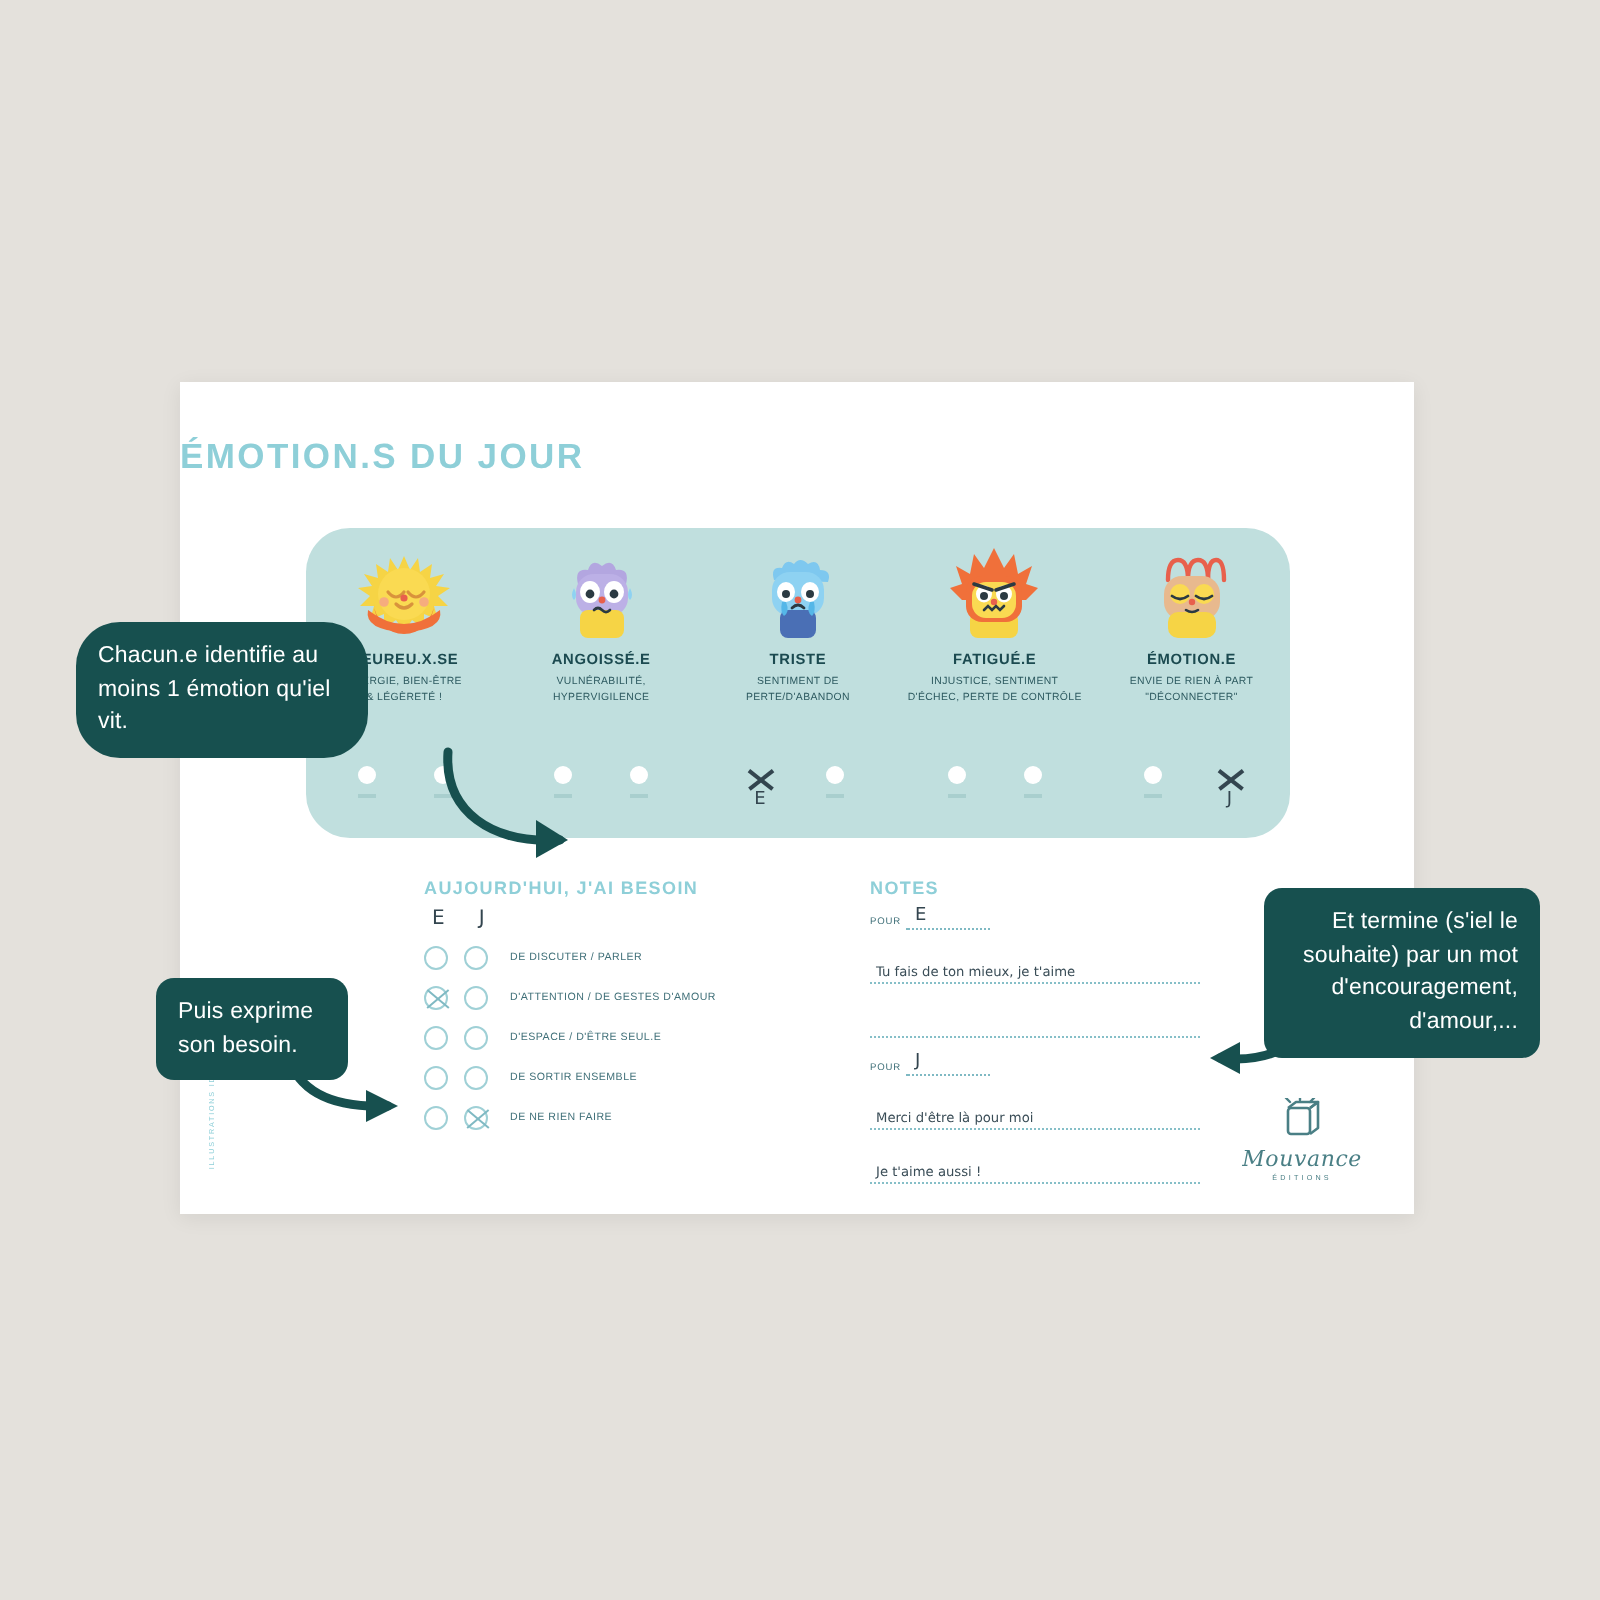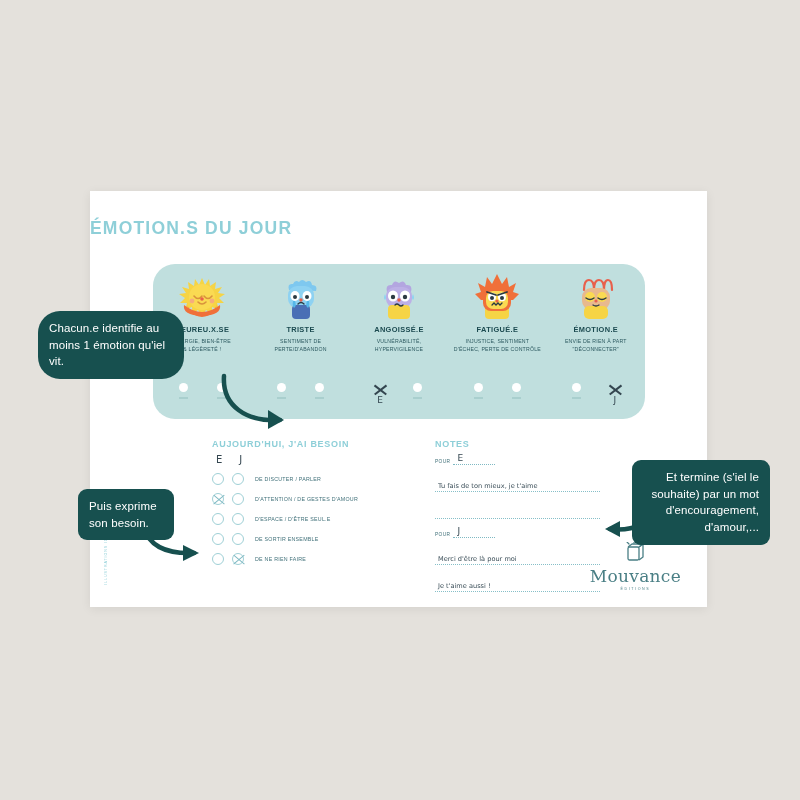--- a/index.html
+++ b/index.html
@@ -134,22 +134,22 @@
     border-bottom: 1.3px dotted #86bfc8;
     height: 13px; line-height: 14px; padding-left: 3px;
     margin-top: 14px; white-space: nowrap; overflow: hidden;
   }
   .note-line.blank { color: transparent; }
 
   
   #logo { position: absolute; right: 26px; bottom: 16px; text-align: center; }
   #logo-mark { width: 20px; height: 22px; margin: 0 auto 2px; position: relative; }
   #logo-word {
-    font-family: "DejaVu Serif", serif; 
-    font-size: 17px; color: #4a7f85; letter-spacing: .3px;
+    font-family: "DejaVu Serif", serif; font-style: italic;
+    font-size: 11px; color: #4a7f85; letter-spacing: .3px;
   }
   #logo-sub {
     font-size: 3.6px; color: #4a7f85; letter-spacing: 1.6px; margin-top: 1px;
   }
 
   
   #side-credit {
     position: absolute; left: 14px; bottom: 22px;
     writing-mode: vertical-rl; transform: rotate(180deg);
     font-size: 3.6px; color: #8ecfd8; letter-spacing: .9px;
@@ -163,21 +163,21 @@
     color: #ffffff;
     border-radius: 9px;
     padding: 9px 11px;
     font-size: 11.5px;
     line-height: 1.45;
     letter-spacing: .1px;
     z-index: 10;
   }
   #callout-identify { left: 38px; top: 311px; width: 146px; border-radius: 22px; }
   #callout-express  { left: 78px; top: 489px; width: 96px; }
-  #callout-finish   { left: 632px; top: 460px; width: 138px; text-align: right; }
+  #callout-finish   { left: 632px; top: 444px; width: 138px; text-align: right; }
 
   .arrow { position: absolute; z-index: 9; }
 </style>
 </head>
 <body>
 
 <div class="callout" id="callout-identify">
   <span>Chacun.e identifie au moins 1 émotion qu'iel vit.</span>
 </div>
 <svg class="arrow" style="left:218px;top:372px;" width="80" height="62" viewBox="0 0 80 62">
@@ -227,57 +227,57 @@
           </svg>
         </div>
         <div class="emo-name">HEUREU.X.SE</div>
         <div class="emo-desc">ENERGIE, BIEN-ÊTRE</div>
         <div class="emo-desc">&amp; LÉGÈRETÉ !</div>
       </div>
 
       <div class="emotion-col">
         <div class="emo-art">
           <svg width="56" height="48" viewBox="0 0 56 48">
+            <path d="M16 20 q-2 -8 5 -7 q2 -6 7 -2 q5 -4 7 2 q7 -1 5 7z" fill="#b3a6e0"></path>
+            <rect x="15" y="15" width="26" height="21" rx="9" fill="#bcb0e6"></rect>
+            <rect x="17" y="33" width="22" height="14" rx="4" fill="#f6d445"></rect>
+            <ellipse cx="22" cy="24" rx="5" ry="5.5" fill="#ffffff"></ellipse>
+            <ellipse cx="34" cy="24" rx="5" ry="5.5" fill="#ffffff"></ellipse>
+            <circle cx="22" cy="25" r="2.2" fill="#2b3a42"></circle>
+            <circle cx="34" cy="25" r="2.2" fill="#2b3a42"></circle>
+            <circle cx="28" cy="28" r="1.7" fill="#e8604c"></circle>
+            <path d="M24 33 q2 -2 4 0 q2 2 4 0" stroke="#2b3a42" stroke-width="1.3" fill="none" stroke-linecap="round"></path>
+            <path d="M14 22 q-2 4 0 6 q2 -2 0 -6z" fill="#8ed2f2"></path>
+            <path d="M42 22 q2 4 0 6 q-2 -2 0 -6z" fill="#8ed2f2"></path>
+          </svg>
+        </div>
+        <div class="emo-name">ANGOISSÉ.E</div>
+        <div class="emo-desc">VULNÉRABILITÉ,</div>
+        <div class="emo-desc">HYPERVIGILENCE</div>
+      </div>
+
+      <div class="emotion-col">
+        <div class="emo-art">
+          <svg width="56" height="48" viewBox="0 0 56 48">
             <path d="M16 18 q-2 -7 4 -6 q2 -5 6 -2 q3 -4 7 0 q5 -3 6 3 q6 0 4 6z" fill="#7ec8ef"></path>
             <rect x="15" y="14" width="26" height="22" rx="9" fill="#8ed2f2"></rect>
             <rect x="19" y="33" width="18" height="14" rx="4" fill="#4a6fb5"></rect>
             <ellipse cx="22" cy="24" rx="4.5" ry="5" fill="#ffffff"></ellipse>
             <ellipse cx="34" cy="24" rx="4.5" ry="5" fill="#ffffff"></ellipse>
             <circle cx="22" cy="25" r="2" fill="#2b3a42"></circle>
             <circle cx="34" cy="25" r="2" fill="#2b3a42"></circle>
             <circle cx="28" cy="28" r="1.7" fill="#e8604c"></circle>
             <path d="M25 32 q3 -3 6 0" stroke="#2b3a42" stroke-width="1.4" fill="none" stroke-linecap="round"></path>
             <path d="M20 29 q-1 5 1 7 q3 -2 1 -7z" fill="#55b7e8"></path>
             <path d="M36 29 q1 5 -1 7 q-3 -2 -1 -7z" fill="#55b7e8"></path>
           </svg>
         </div>
         <div class="emo-name">TRISTE</div>
         <div class="emo-desc">SENTIMENT DE</div>
         <div class="emo-desc">PERTE/D'ABANDON</div>
-      </div>
-
-      <div class="emotion-col">
-        <div class="emo-art">
-          <svg width="56" height="48" viewBox="0 0 56 48">
-            <path d="M16 20 q-2 -8 5 -7 q2 -6 7 -2 q5 -4 7 2 q7 -1 5 7z" fill="#b3a6e0"></path>
-            <rect x="15" y="15" width="26" height="21" rx="9" fill="#bcb0e6"></rect>
-            <rect x="17" y="33" width="22" height="14" rx="4" fill="#f6d445"></rect>
-            <ellipse cx="22" cy="24" rx="5" ry="5.5" fill="#ffffff"></ellipse>
-            <ellipse cx="34" cy="24" rx="5" ry="5.5" fill="#ffffff"></ellipse>
-            <circle cx="22" cy="25" r="2.2" fill="#2b3a42"></circle>
-            <circle cx="34" cy="25" r="2.2" fill="#2b3a42"></circle>
-            <circle cx="28" cy="28" r="1.7" fill="#e8604c"></circle>
-            <path d="M24 33 q2 -2 4 0 q2 2 4 0" stroke="#2b3a42" stroke-width="1.3" fill="none" stroke-linecap="round"></path>
-            <path d="M14 22 q-2 4 0 6 q2 -2 0 -6z" fill="#8ed2f2"></path>
-            <path d="M42 22 q2 4 0 6 q-2 -2 0 -6z" fill="#8ed2f2"></path>
-          </svg>
-        </div>
-        <div class="emo-name">ANGOISSÉ.E</div>
-        <div class="emo-desc">VULNÉRABILITÉ,</div>
-        <div class="emo-desc">HYPERVIGILENCE</div>
       </div>
 
       <div class="emotion-col">
         <div class="emo-art">
           <svg width="56" height="48" viewBox="0 0 56 48">
             <path d="M28 2 L33 12 L38 5 L40 15 L47 11 L44 20 L50 22 L44 28 L12 28 L6 22 L12 20 L9 11 L16 15 L18 5 L23 12 Z" fill="#f0703a"></path>
             <rect x="16" y="34" width="24" height="13" rx="4" fill="#f6d445"></rect>
             <rect x="14" y="16" width="28" height="23" rx="8" fill="#f0703a"></rect>
             <rect x="17" y="19" width="22" height="18" rx="7" fill="#fada52"></rect>
             <ellipse cx="23" cy="25" rx="4" ry="4.2" fill="#ffffff"></ellipse>

